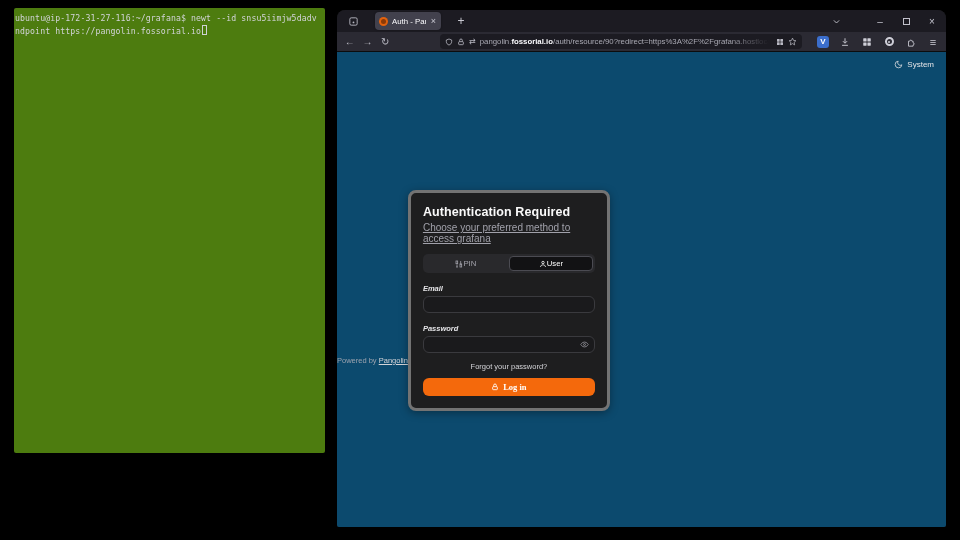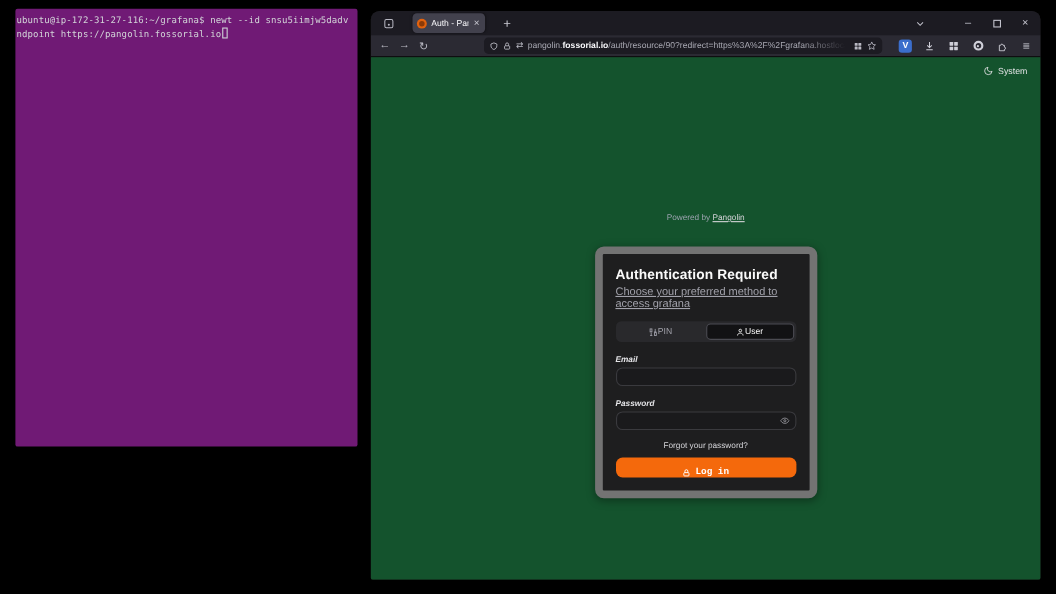--- a/index.html
+++ b/index.html
@@ -1,22 +1,22 @@
 <!DOCTYPE html>
 <html><head>
 <meta charset="utf-8">
 <style>
   * { margin:0; padding:0; box-sizing:border-box; }
   html,body { width:960px; height:540px; overflow:hidden; }
   body { background:#000; font-family:"Liberation Sans", sans-serif; position:relative; }
 
   
   .terminal {
-    position:absolute; left:14px; top:8px; width:311px; height:398px;
-    background:#701a75; border-radius:2px; padding:4px 2px 0 1px;
+    position:absolute; left:14px; top:8px; width:311px; height:445px;
+    background:#4d7c0f; border-radius:2px; padding:4px 2px 0 1px;
   }
   .terminal pre {
     font-family:"DejaVu Sans Mono", monospace;
     font-size:8.2px; line-height:12.8px; color:#d2d4d8;
     white-space:pre; letter-spacing:.1px;
   }
   .cursor { display:inline-block; width:5px; height:10px; border:1px solid #cfd2d6; vertical-align:-1px; margin-left:1px; }
 
   
   .browser {
@@ -57,30 +57,30 @@
     -webkit-mask-image:linear-gradient(90deg,#000 85%,transparent 99%);
             mask-image:linear-gradient(90deg,#000 85%,transparent 99%); }
   .urltext b { color:#fbfbfe; font-weight:bold;margin-top:32px; }
   .tool-icons { display:flex; align-items:center; gap:8px; margin-left:10px; }
   .tool-icons .ticon { width:14px; height:14px; display:flex; align-items:center; justify-content:center; color:#cfcfd8; font-size:10px; }
   .vimium { width:12px; height:12px; background:#3b6ecc; border-radius:3px; color:#fff; font-size:8px; font-weight:bold; display:flex; align-items:center; justify-content:center; }
   .ring { width:9px; height:9px; border:2px solid #cfcfd8; border-radius:50%; position:relative; }
   .ring::after { content:""; position:absolute; left:1.5px; top:1.5px; width:2px; height:2px; background:#cfcfd8; border-radius:50%; }
 
   
-  .content { flex:1; background:#14532d; position:relative; display:flex; flex-direction:column; align-items:center; }
+  .content { flex:1; background:#0c4a6e; position:relative; display:flex; flex-direction:row; align-items:center; }
   .theme-toggle {
     position:absolute; top:8px; right:12px; display:flex; align-items:center; gap:4px;
     color:#e4e4e7; font-size:8px;
   }
   .powered { margin-top:141px; font-size:7.5px; color:#9ca3af; }
   .powered a { color:#d4d4d8; text-decoration:underline; cursor:pointer; }
 
   .card {
-    margin-top:22px; width:202px; background:#1e1e1f; border:7px solid #737373;
+    margin-top:22px; width:202px; background:#1e1e1f; border:3px solid #737373;
     border-radius:8px; padding:12px; color:#fafafa;
     box-shadow:0 2px 8px rgba(0,0,0,.35);
   }
   .card-title { font-size:12.5px; font-weight:bold; letter-spacing:.1px; }
   .card-sub { margin-top:3px; font-size:10px; color:#a1a1aa;text-decoration:underline; }
 
   .tabswitch {
     margin-top:10px; height:19px; background:#29292c; border-radius:5px;
     display:flex; padding:2px; gap:2px;
   }
@@ -96,22 +96,22 @@
     border-radius:6px; color:#fafafa; font-size:8px; padding:0 6px; outline:none;
     font-family:"Liberation Sans", sans-serif;
   }
   .pwwrap { position:relative; }
   .pwwrap .eye { position:absolute; right:6px; top:7px; color:#9b9ba3; display:flex; }
 
   .forgot { margin-top:9px; text-align:center; font-size:7.5px; color:#d4d4d8; }
 
   .login {
     margin-top:7px; width:100%; height:18px; background:#f4690c; border:none; border-radius:6px;
-    color:#fff; font-size:8.5px; font-weight:bold; display:flex; align-items:flex-end; justify-content:center; gap:4px;
-    font-family:Liberation Mono, monospace; cursor:pointer;
+    color:#fff; font-size:8.5px; font-weight:bold; display:flex; align-items:center; justify-content:center; gap:4px;
+    font-family:Liberation Serif, serif; cursor:pointer;
   }
 
   svg { display:block; }
 </style>
 </head>
 <body>
 
 <div class="terminal">
   <pre><span>ubuntu@ip-172-31-27-116:~/grafana$ newt --id snsu5iimjw5dadv</span></pre>
   <pre><span>ndpoint https://pangolin.fossorial.io</span><span class="cursor"></span></pre>

